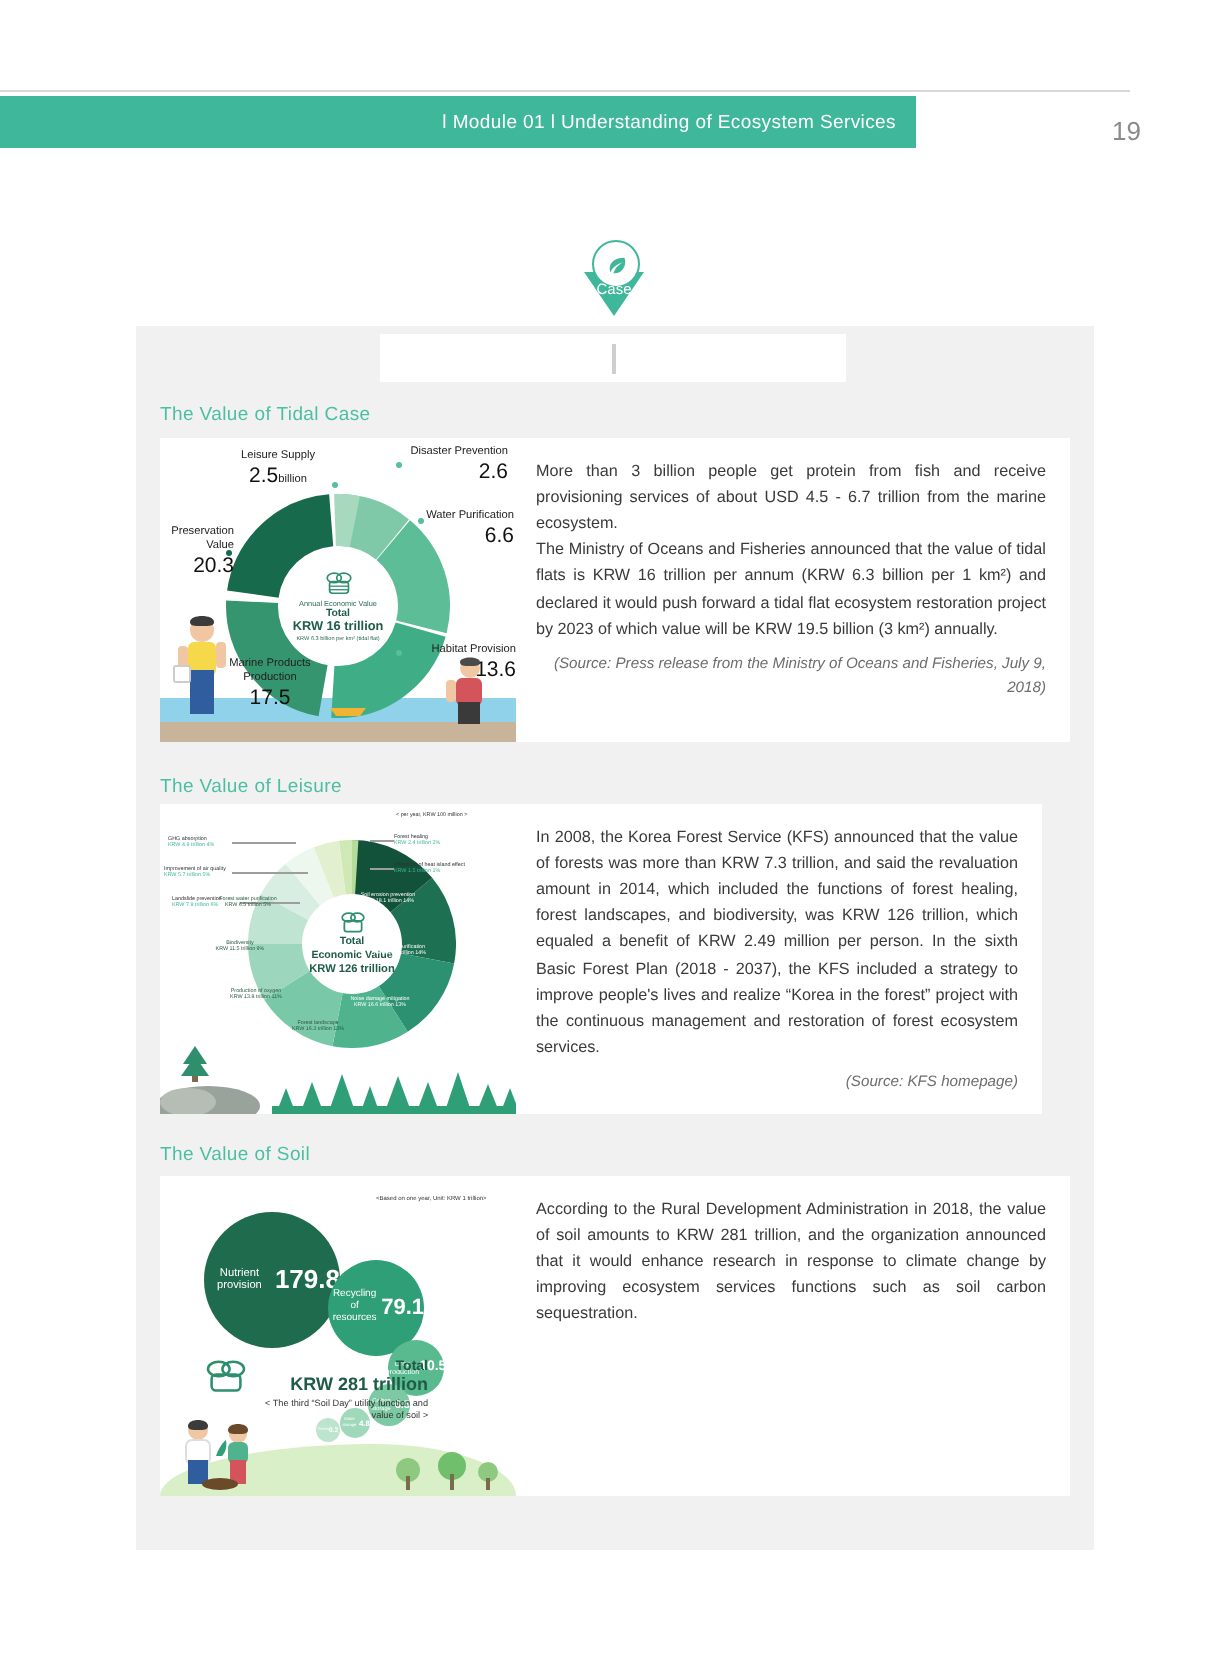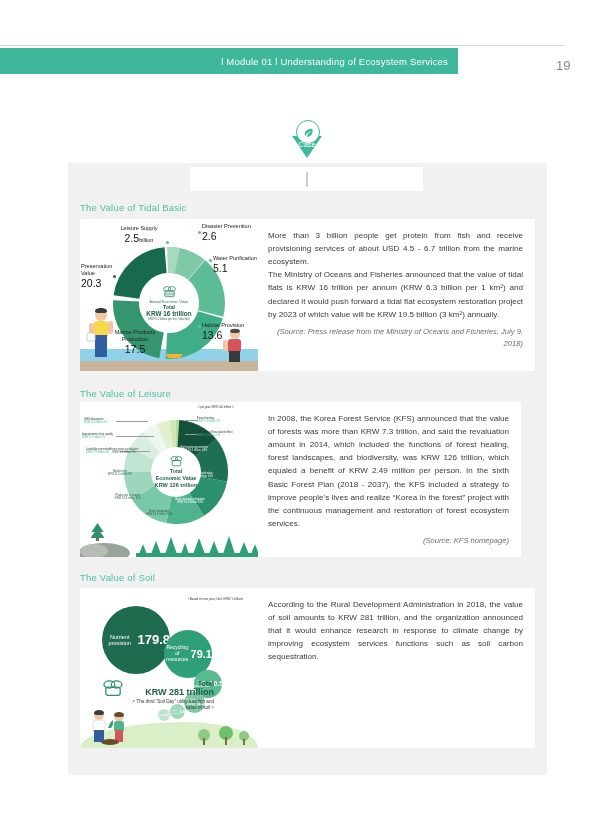--- a/index.html
+++ b/index.html
@@ -84,21 +84,21 @@
   .donut-hole{
     position:absolute;left:29px;top:29px;width:58px;height:58px;border-radius:50%;
     background:#fff;display:flex;flex-direction:column;align-items:center;
     justify-content:center;text-align:center;
   }
   .dh-jar{width:15px;height:13px;margin-bottom:1px;}
   .dh-l1{font-size:3.7px;color:#2f6b55;}
   .dh-l2{font-size:5.2px;font-weight:bold;color:#1f5c46;}
   .dh-l3{font-size:6.4px;font-weight:bold;color:#1f5c46;}
   .dh-l4{font-size:2.8px;color:#2f6b55;}
-  .lbl{position:absolute;font-size:5.6px;color:#222;line-height:1.22;}
+  .lbl{position:absolute;font-size:5.6px;color:#222;line-height:1.22;text-align:right;}
   .lbl .num{font-size:10.5px;color:#111;font-weight:normal;}
   .dot{position:absolute;width:3px;height:3px;border-radius:50%;}
   .lead{position:absolute;background:#9d9d9d;}
 
   
   .sea{position:absolute;left:0;bottom:0;width:178px;height:22px;background:#8fd2ea;}
   .sand{position:absolute;left:0;bottom:0;width:178px;height:10px;background:#c8b49a;}
 
   
   .pie-wrap{position:absolute;left:44px;top:18px;width:104px;height:104px;}
@@ -147,21 +147,21 @@
   </div>
   <div class="case-label">Case</div>
 </div>
 
 <div class="panel"></div>
 <div class="title-box">
   <div class="bar"></div>
   <div class="bar"></div>
 </div>
 
-<div class="sec-head" style="left:80px;top:202px;">The Value of Tidal Basic</div>
+<div class="sec-head" style="left:80px;top:202px;">The Value of Tidal Case</div>
 
 <div class="card" style="left:80px;top:219px;width:455px;height:152px;">
   <div class="fig">
     <div class="sea"></div>
     <div class="sand"></div>
 
     <div class="donut-wrap">
       <svg width="116" height="116" viewBox="0 0 116 116">
 
         <g transform="translate(58,58)">
@@ -191,21 +191,21 @@
     <div class="lbl" style="left:30px;top:6px;width:58px;text-align:center;">
       <span>Leisure Supply</span><br>
       <span class="num">2.5</span><span>billion</span>
     </div>
     <div class="lbl" style="left:122px;top:4px;width:52px;">
       <span>Disaster Prevention</span><br>
       <span class="num">2.6</span>
     </div>
     <div class="lbl" style="left:133px;top:36px;width:44px;">
       <span>Water Purification</span><br>
-      <span class="num">5.1</span>
+      <span class="num">6.6</span>
     </div>
     <div class="lbl" style="left:122px;top:103px;width:56px;">
       <span>Habitat Provision</span><br>
       <span class="num">13.6</span>
     </div>
     <div class="lbl" style="left:24px;top:110px;width:62px;text-align:center;">
       <span>Marine Products Production</span><br>
       <span class="num">17.5</span>
     </div>
     <div class="lbl" style="left:1px;top:44px;width:36px;">

